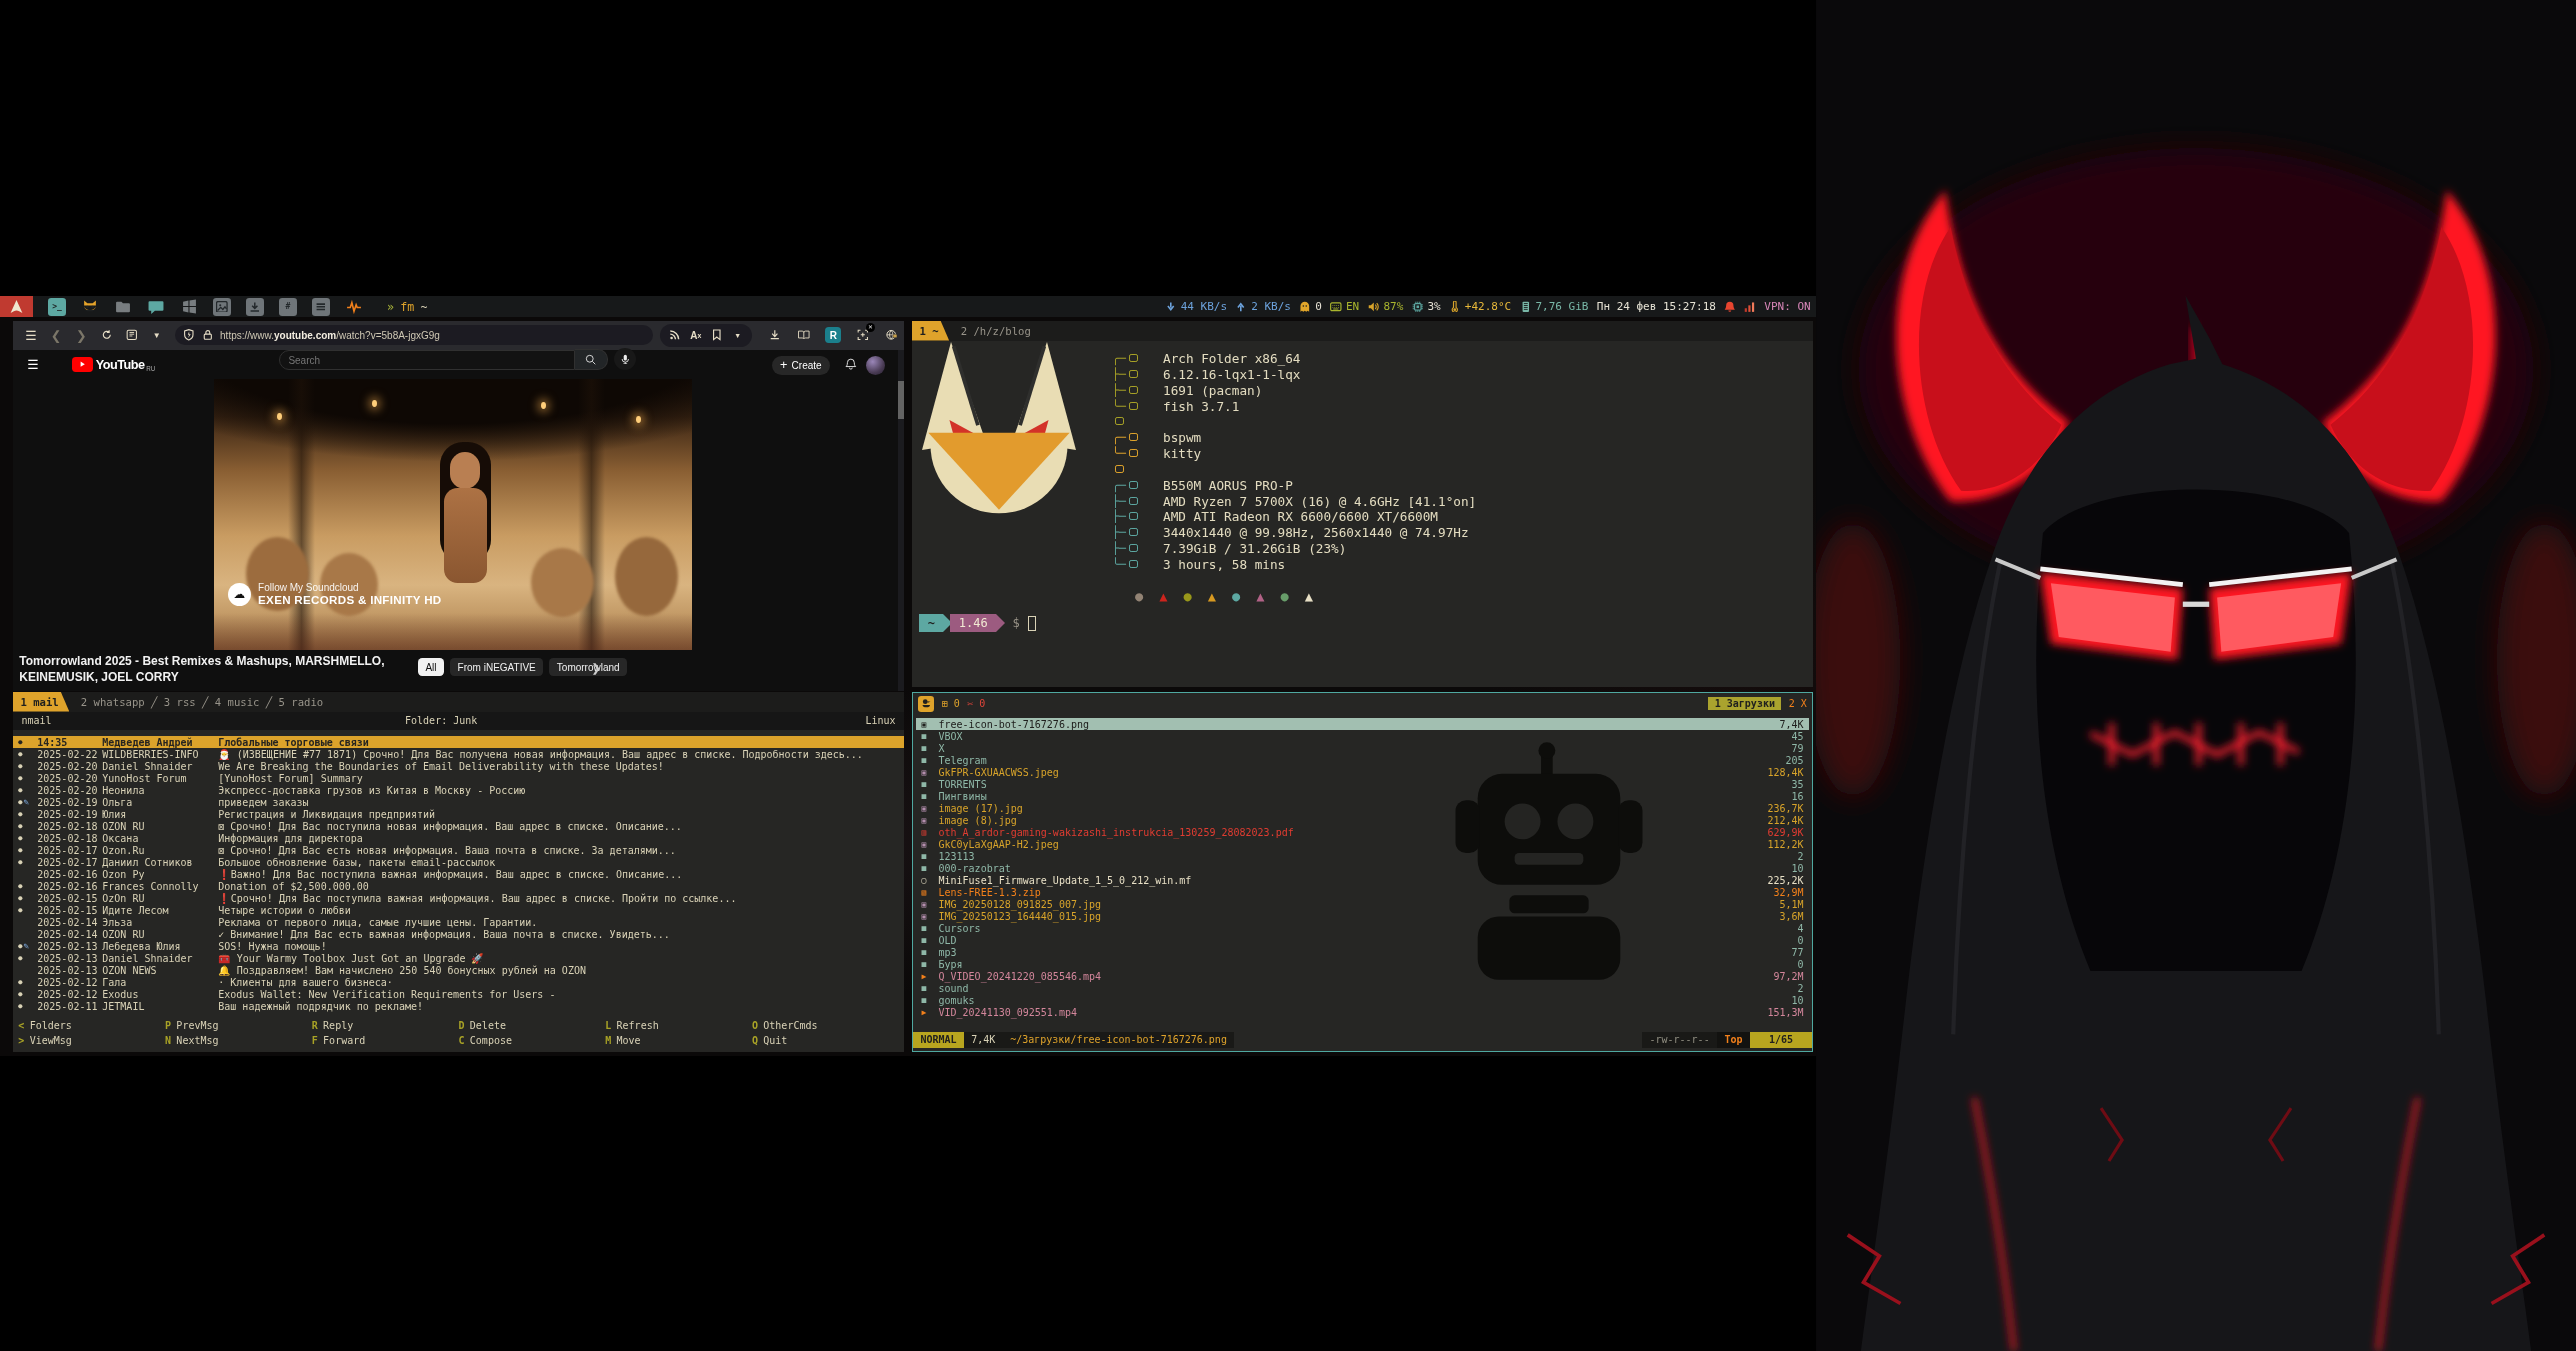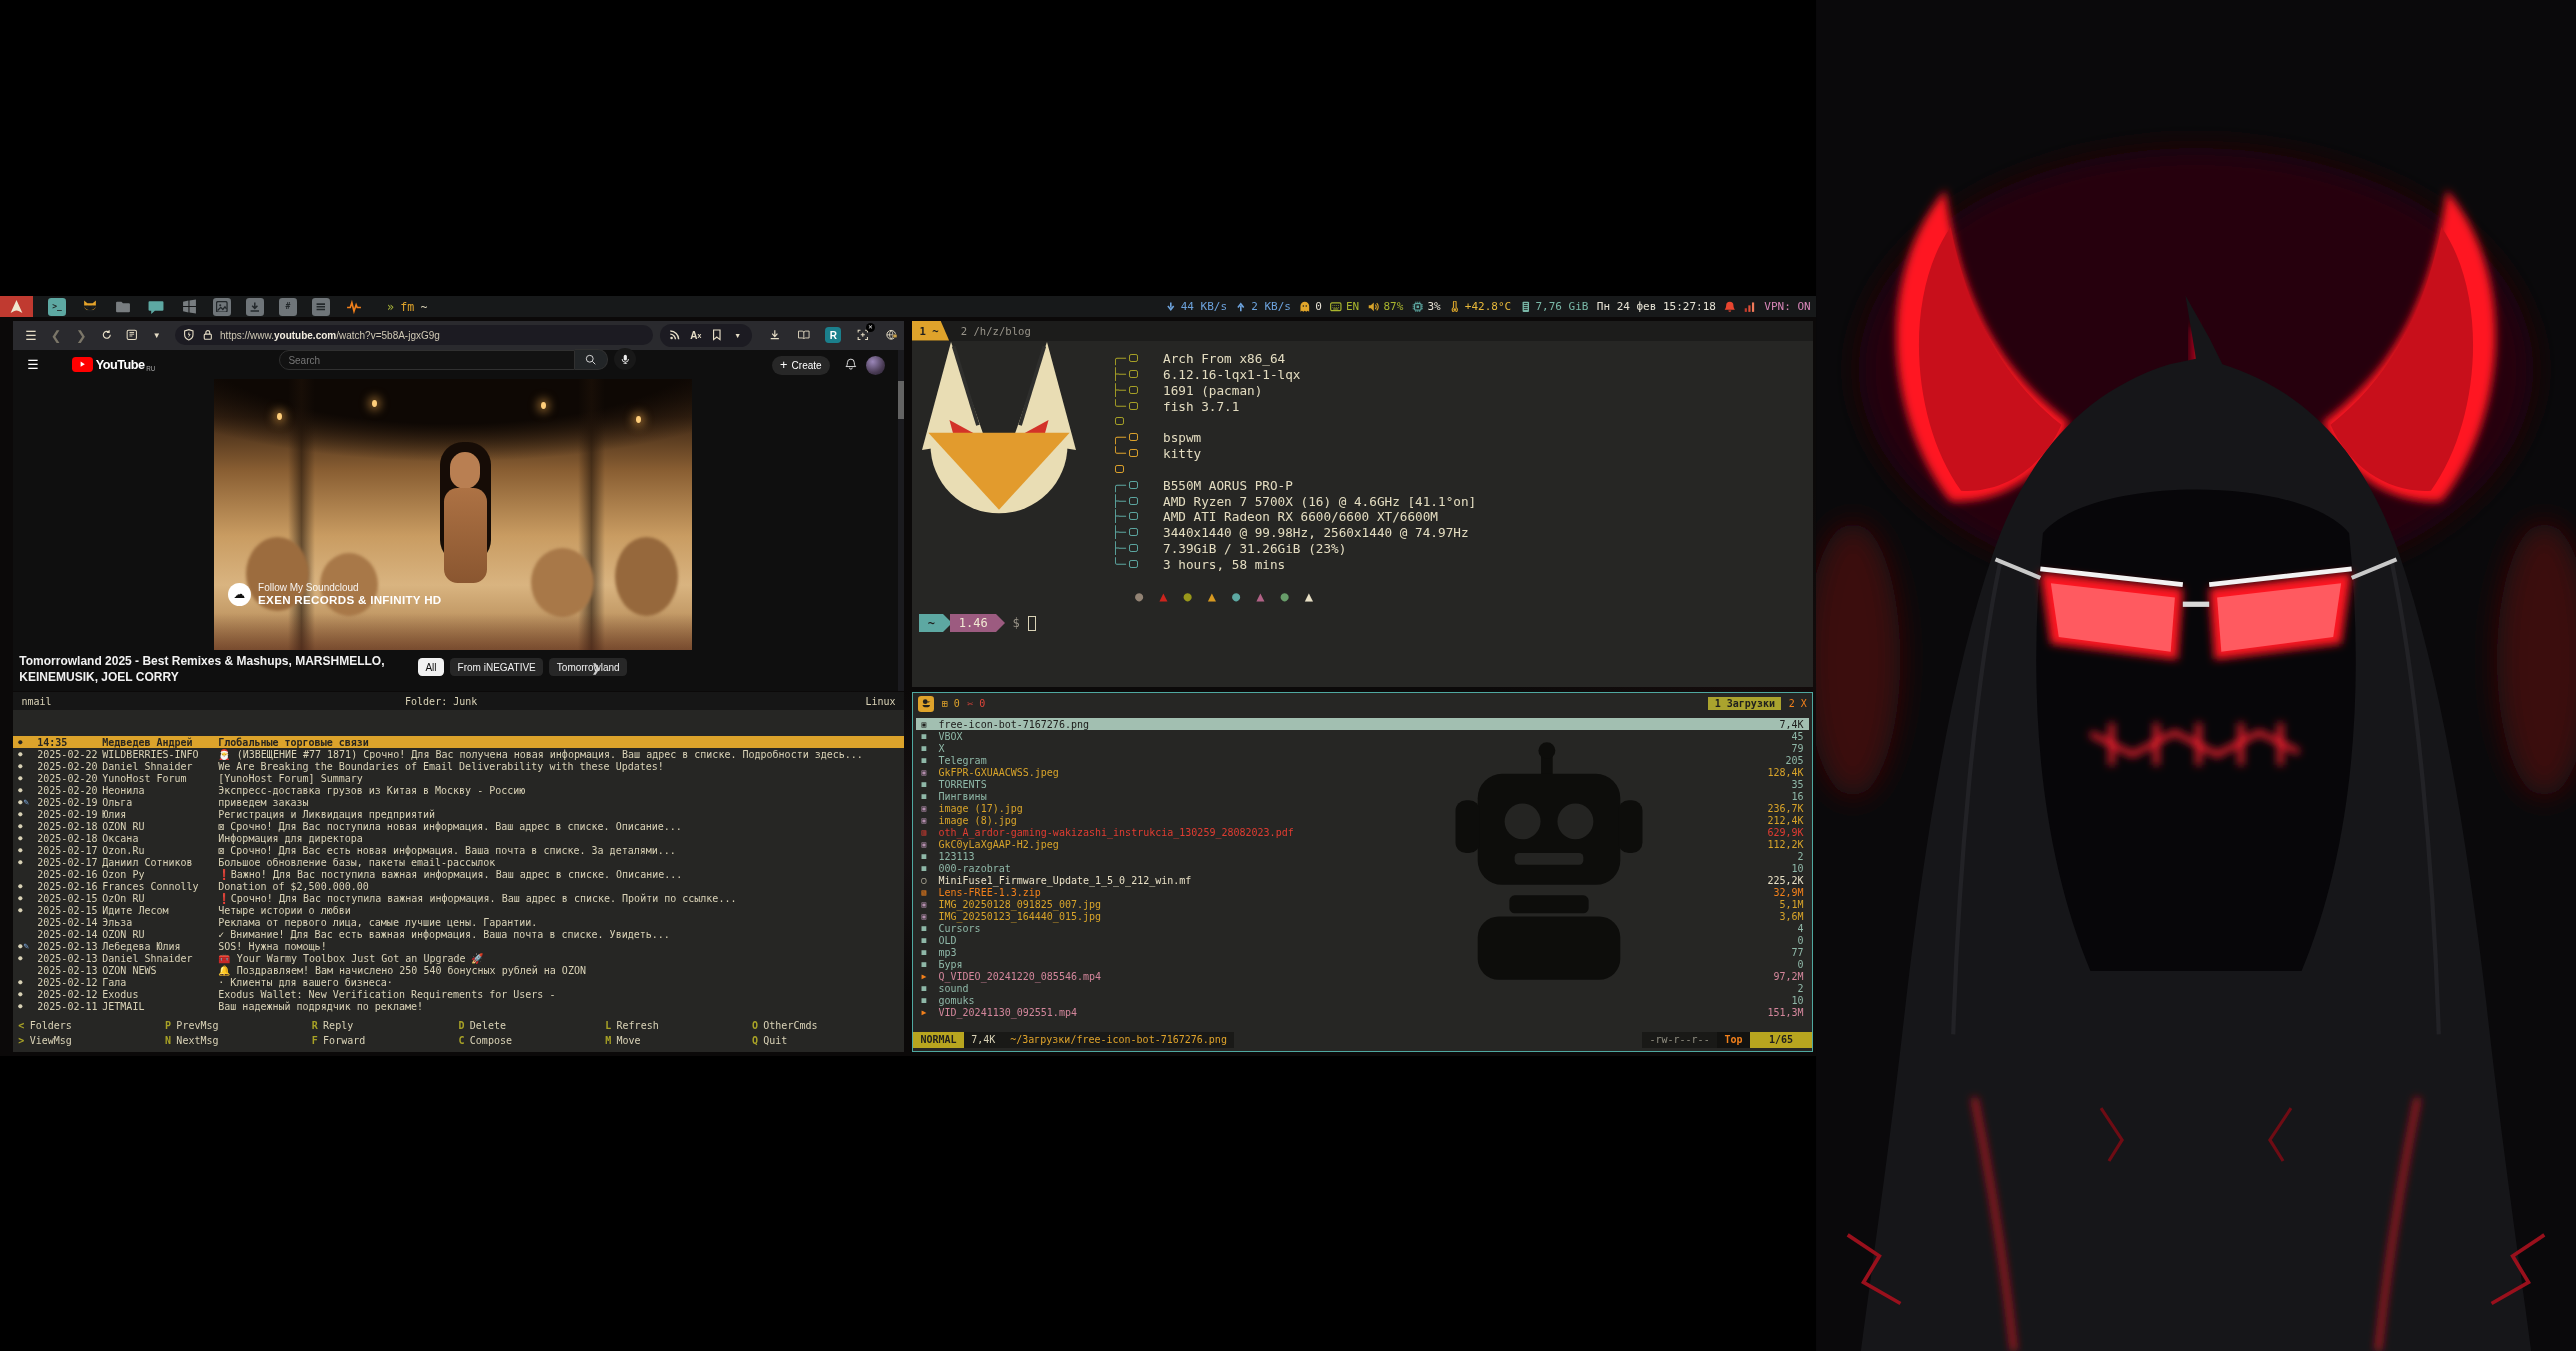--- a/index.html
+++ b/index.html
@@ -480,21 +480,21 @@
       <line x1="232" y1="8" x2="186" y2="158" stroke="#2f2f2d" stroke-width="7"></line>
       <polygon points="12,172 280,172 146,318" fill="#e29b2d"></polygon>
     </svg>
     <div>
 
         <div class="fline" style="top:29px">
           <span class="fcon g-olive">
             <span>╭─</span>
             <span class="cbox"></span>
           </span>
-          <span>Arch From x86_64</span>
+          <span>Arch Folder x86_64</span>
         </div>
 
         <div class="fline" style="top:45px">
           <span class="fcon g-olive">
             <span>├─</span>
             <span class="cbox"></span>
           </span>
           <span>6.12.16-lqx1-1-lqx</span>
         </div>
 
@@ -609,20 +609,24 @@
       <span class="pseg" style="background:#5da8a2;color:#20201e;font-weight:bold">~</span>
       <span class="parrow" style="border-left:9px solid #5da8a2;margin-right:-2.1px"></span>
       <span class="pseg" style="background:#9c5b80;color:#f1e9d2">1.46</span>
       <span class="parrow" style="border-left:9px solid #9c5b80"></span>
       <span style="color:#9a9488;margin-left:7.4px">$</span>
       <span class="cursorbox"></span>
     </div>
   </div>
 
   <div id="mutt" class="win">
+    <div class="ktabs">
+      <div class="ktab-active">1 mail</div>
+      <div class="ktab">2 whatsapp ╱ 3 rss ╱ 4 music ╱ 5 radio</div>
+    </div>
     <div class="mstatus">
       <span>nmail</span>
       <span class="mfolder">Folder: Junk</span>
       <span class="midle">Linux</span>
     </div>
     <div class="mrows">
 
         <div class="mrow" data-sel="1">
           <span class="mflag">●</span>
           <span class="matt"></span>

